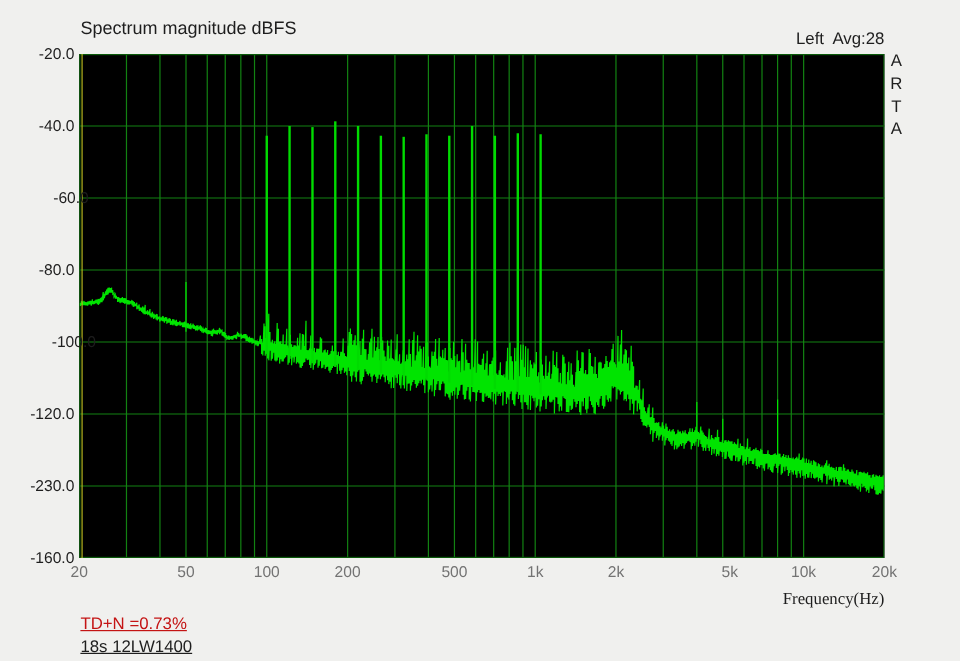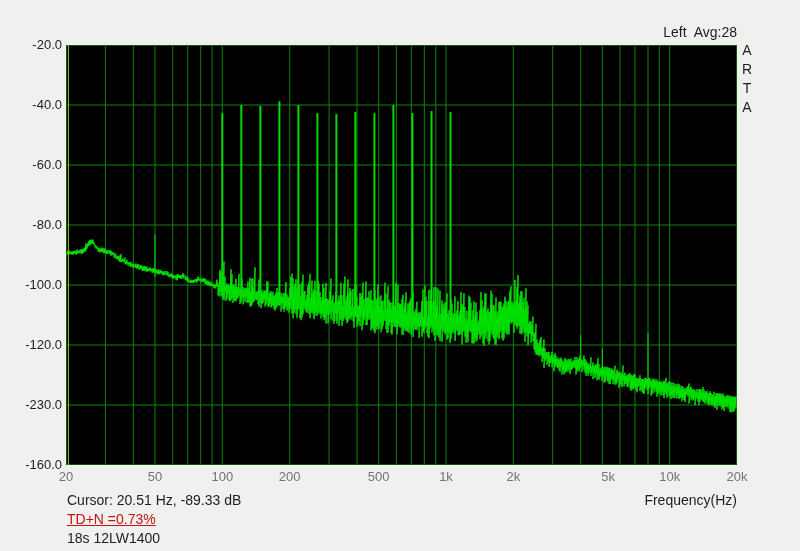--- a/index.html
+++ b/index.html
@@ -2,24 +2,24 @@
 <html><head>
 <meta charset="utf-8">
 <style>
   html,body{margin:0;padding:0;}
   body{width:800px;height:551px;font-family:"Liberation Sans",sans-serif;position:relative;overflow:hidden;}
   #window{position:absolute;left:0;top:0;width:800px;height:551px;}
   .txt{position:absolute;color:#1e1e1e;white-space:pre;}
   #plot-title{left:67px;top:15px;font-size:15px;}
   #channel-info{right:63px;top:24px;font-size:14px;text-align:left;}
   #arta-logo{left:739px;top:41px;font-size:14px;line-height:19px;text-align:center;width:16px;}
-  #freq-axis-label{right:63px;top:492px;font-size:14px;text-align:right;}
+  #freq-axis-label{right:63px;top:492px;font-size:14px;text-align:right;font-family:Liberation Serif, serif;}
   #cursor-readout{left:67px;top:492px;font-size:14px;}
   #distortion-readout{left:67px;top:511px;font-size:14px;text-decoration:underline;}
-  #device-label{left:67px;top:530px;font-size:14px;}
+  #device-label{left:67px;top:530px;font-size:14px;text-decoration:underline;}
   .y-tick{position:absolute;left:0;width:62px;text-align:right;font-size:13px;color:#1e1e1e;}
   .x-tick{position:absolute;width:56px;text-align:center;font-size:13px;color:#737373;top:469px;}
   svg{position:absolute;left:0;top:0;}
 </style>
 </head>
 <body style="background: rgb(240, 240, 238);">
 
 <div id="window">
   <svg id="plot-svg" width="800" height="551">
       <rect x="66" y="45" width="671" height="420" fill="#000000"></rect>
@@ -39,43 +39,43 @@
       <line x1="336.4" y1="114.0" x2="336.4" y2="313.8" stroke="#00db00" stroke-width="2"></line>
       <line x1="355.4" y1="111.9" x2="355.4" y2="316.5" stroke="#00db00" stroke-width="2"></line>
       <line x1="374.4" y1="113.1" x2="374.4" y2="318.9" stroke="#00db00" stroke-width="2"></line>
       <line x1="393.4" y1="105.0" x2="393.4" y2="321.5" stroke="#00db00" stroke-width="2"></line>
       <line x1="412.4" y1="113.1" x2="412.4" y2="324.1" stroke="#00db00" stroke-width="2"></line>
       <line x1="431.5" y1="111.0" x2="431.5" y2="326.5" stroke="#00db00" stroke-width="2"></line>
       <line x1="450.5" y1="111.9" x2="450.5" y2="328.8" stroke="#00db00" stroke-width="2"></line>
       <line x1="68.4" y1="45" x2="68.4" y2="465" stroke="#b4b41e" stroke-width="1"></line>
     </svg>
 
+  <div id="plot-title" class="txt">Spectrum magnitude dBFS</div>
   <div id="channel-info" class="txt">Left  Avg:28</div>
   <div id="arta-logo" class="txt"><div>A</div><div>R</div><div>T</div><div>A</div></div>
 
   <div id="y-ticks">
       <div class="y-tick" style="top: 37px;">-20.0</div>
       <div class="y-tick" style="top: 97px;">-40.0</div>
-      <div class="y-tick" style="top: 157px;">-60.0</div>
+      <div class="y-tick" style="top: 157px; padding-left: 12px;">-60.0</div>
       <div class="y-tick" style="top: 217px;">-80.0</div>
-      <div class="y-tick" style="top: 277px;">-100.0</div>
+      <div class="y-tick" style="top: 277px; margin-left: 18px;">-100.0</div>
       <div class="y-tick" style="top: 337px;">-120.0</div>
       <div class="y-tick" style="top: 397px;">-230.0</div>
       <div class="y-tick" style="top: 457px;">-160.0</div>
     </div>
   <div id="x-ticks">
       <div class="x-tick" style="left: 38px;">20</div>
       <div class="x-tick" style="left: 127.006px;">50</div>
       <div class="x-tick" style="left: 194.336px;">100</div>
       <div class="x-tick" style="left: 261.667px;">200</div>
       <div class="x-tick" style="left: 350.673px;">500</div>
       <div class="x-tick" style="left: 418.003px; text-align: center;">1k</div>
       <div class="x-tick" style="left: 485.333px;">2k</div>
       <div class="x-tick" style="left: 559px; text-align: right;">5k</div>
       <div class="x-tick" style="left: 641.67px;">10k</div>
       <div class="x-tick" style="left: 709px;">20k</div>
     </div>
 
   <div id="freq-axis-label" class="txt">Frequency(Hz)</div>
-  <div id="cursor-readout" class="txt">Cursor: 20.51 Hz, -89.33 dB</div>
   <div id="distortion-readout" class="txt" style="color: rgb(196, 20, 20);">TD+N =0.73%</div>
   <div id="device-label" class="txt">18s 12LW1400</div>
 </div>
 
 </body></html>

